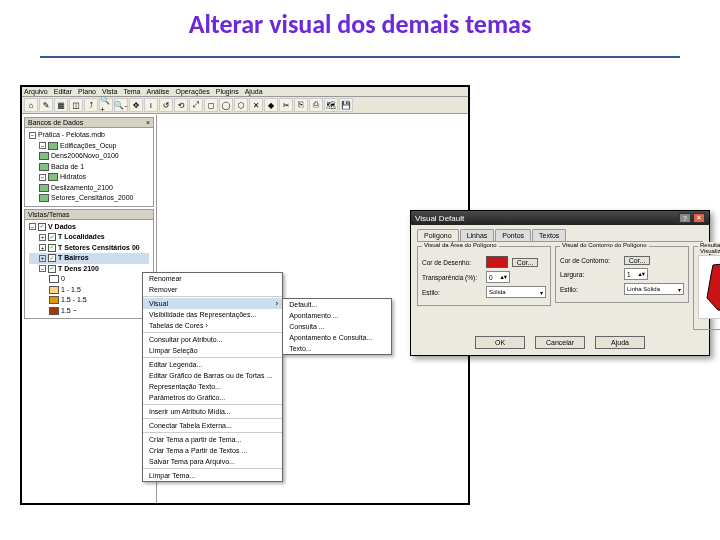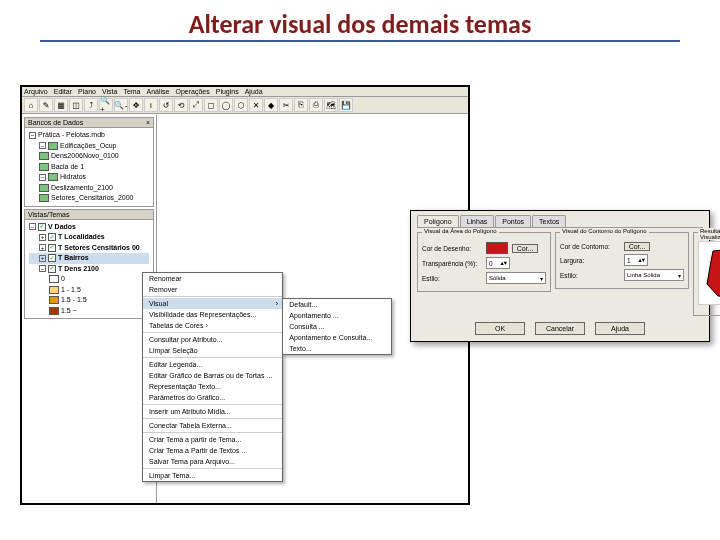--- a/index.html
+++ b/index.html
@@ -10,23 +10,23 @@
     background: #fff;
     position: relative;
     overflow: hidden;
   }
   .slide-title {
     position: absolute;
     top: 8px; left: 0; right: 0;
     text-align: center;
     font-size: 26px;
     font-family: Calibri, Arial, sans-serif;
-    color: #7f1d1d;
+    color: #6d28d9;
     border-bottom: 2px solid #3a5a9a;
-    padding-bottom: 0;
+    padding-bottom: 16px;
     margin: 0 40px;
   }
   .app-window {
     position: absolute;
     top: 85px; left: 20px;
     width: 450px; height: 420px;
     border: 2px solid #000;
     background: #fff;
     overflow: hidden;
   }
@@ -346,20 +346,27 @@
     <div class="mi sep"></div>
     <div class="mi">Criar Tema a partir de Tema...</div>
     <div class="mi">Criar Tema a Partir de Textos ...</div>
     <div class="mi">Salvar Tema para Arquivo...</div>
     <div class="mi sep"></div>
     <div class="mi">Limpar Tema...</div>
   </div>
 </div>
 
 <div class="dialog">
+  <div class="dlg-titlebar">
+    <span>Visual Default</span>
+    <div class="win-btns">
+      <span class="win-btn help">?</span>
+      <span class="win-btn">✕</span>
+    </div>
+  </div>
   <div class="dlg-body">
     <div class="tabs">
       <div class="tab active">Polígono</div>
       <div class="tab">Linhas</div>
       <div class="tab">Pontos</div>
       <div class="tab">Textos</div>
     </div>
 
     <div class="dlg-cols">
       <div class="dlg-col">

